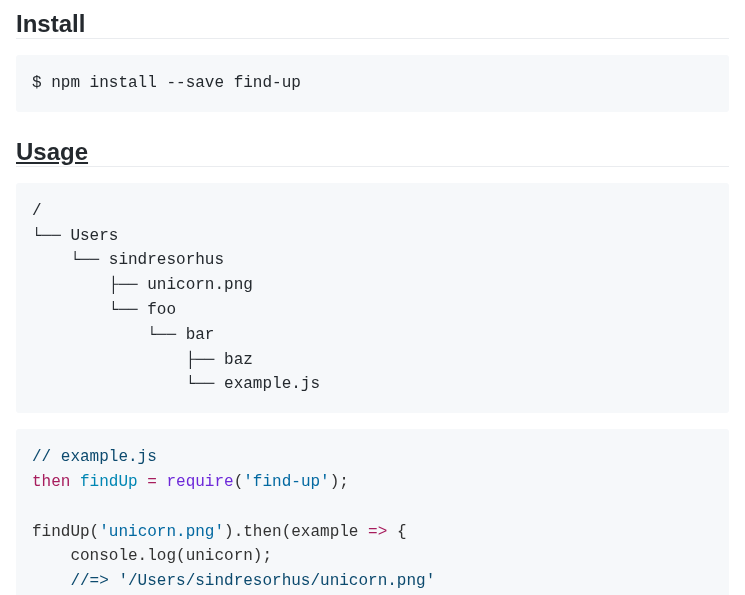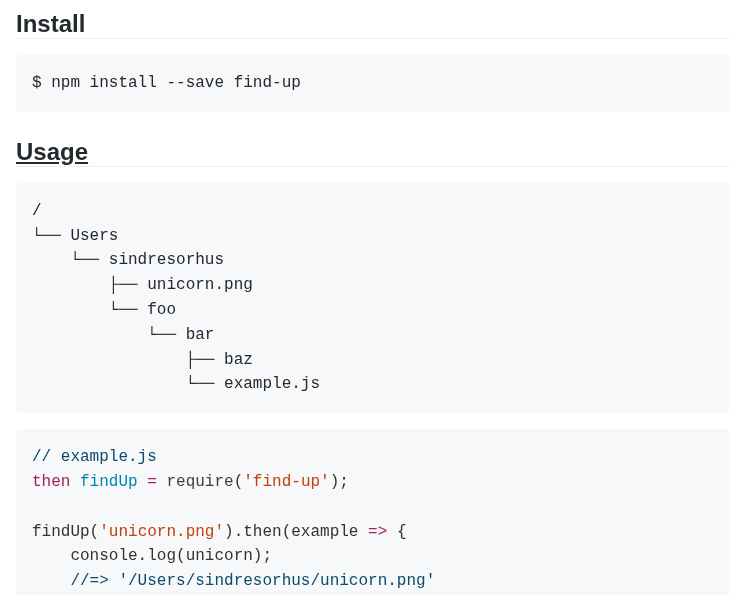--- a/index.html
+++ b/index.html
@@ -32,22 +32,22 @@
     }
     .section-gap {
       margin-top: 26px;
       text-decoration: underline;
     }
     
     .c  { color: #0c4a6e; }     
     .k  { color: #a71d5d; }     
     .fn { color: #0086b3; }     
     .eq { color: #a71d5d; }     
-    .rq { color: #404040; }     
-    .s  { color: #c2410c; }     
+    .rq { color: #6d28d9; }     
+    .s  { color: #0369a1; }     
     .arw{ color: #a71d5d; }     
     .plain { color: #333; }
   </style>
 </head>
 <body>
 
 <h2>Install</h2>
 
 <pre>$ npm install --save find-up</pre>
 

